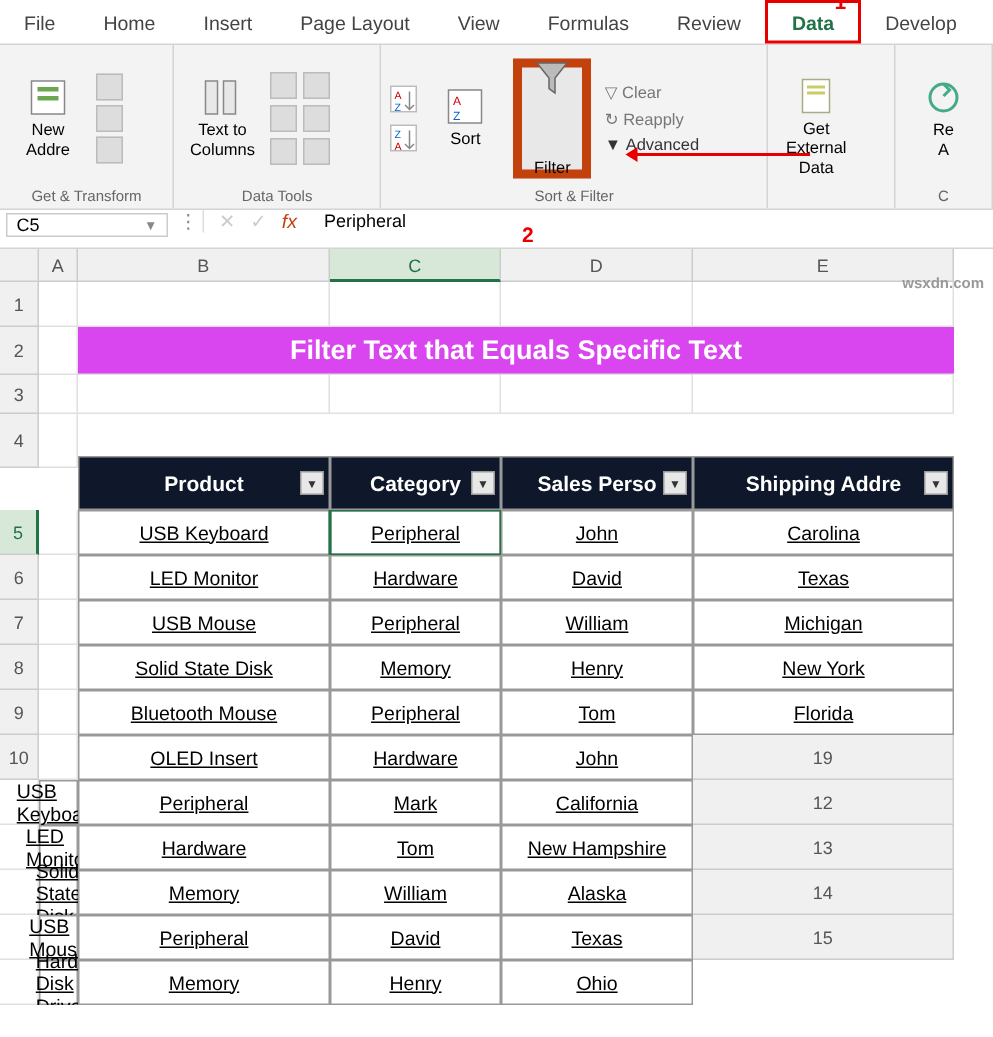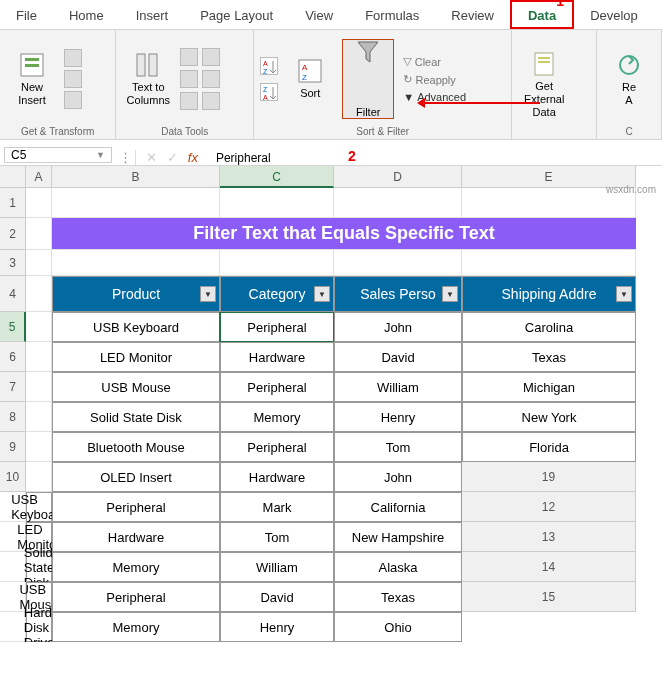--- a/index.html
+++ b/index.html
@@ -11,61 +11,61 @@
 .ribbon-tab.active { border: 1px solid #d4d4d4; border-bottom: 1px solid #fff; border-top: 2px solid #217346; color: #217346; font-weight: 600; }
 .ribbon-tab.highlight { border: 2px solid #e80000; position: relative; }
 .anno1 { position: absolute; top: -9px; right: 8px; color: #e80000; font-weight: bold; font-size: 14px; }
 
 
 .ribbon-body { display: flex; height: 110px; border-bottom: 1px solid #d4d4d4; background: #f3f3f3; position: relative; }
 .group { border-right: 1px solid #d4d4d4; display: flex; flex-direction: column; padding: 4px 6px 2px; }
 .group-label { font-size: 10px; color: #666; text-align: center; padding-top: 2px; }
 .group-content { flex: 1; display: flex; align-items: center; gap: 6px; }
 .bigbtn { display: flex; flex-direction: column; align-items: center; justify-content: center; width: 52px; height: 80px; text-align: center; font-size: 11px; line-height: 1.2; gap: 2px; cursor: pointer; border: 1px solid transparent; }
-.bigbtn.hl { border: 1px solid #c2410c; background: #e8e8e8; gap: 40px; }
+.bigbtn.hl { border: 6px solid #c2410c; background: #e8e8e8; gap: 40px; }
 .smallbtns { display: flex; flex-direction: column; gap: 3px; }
 .smbtn { display: flex; align-items: center; gap: 3px; font-size: 11px; color: #777; cursor: pointer; padding: 1px 3px; }
 .iconbox { width: 18px; height: 18px; background: #ddd; border: 1px solid #bbb; }
 .ico-lg { width: 28px; height: 28px; display: flex; align-items: center; justify-content: center; font-size: 18px; }
 .arrow-red { position: absolute; left: 420px; top: 72px; width: 120px; height: 2px; background: #e80000; }
 .arrow-red::before { content: ""; position: absolute; left: -8px; top: -4px; border: 5px solid transparent; border-right: 8px solid #e80000; }
 .anno2 { position: absolute; left: 348px; top: 118px; color: #e80000; font-weight: bold; font-size: 14px; }
 
 
 svg { display: block; }
 
 
-.fbar { display: flex; height: 26px; border-bottom: 1px solid #d4d4d4; align-items: flex-end; }
+.fbar { display: flex; height: 26px; border-bottom: 1px solid #d4d4d4; align-items: flex-start; }
 .namebox { width: 108px; border: 1px solid #ccc; margin: 2px 4px; display: flex; align-items: center; padding: 0 6px; font-size: 12px; background: #fff; justify-content: space-between; }
 .namebox .dd { color: #888; font-size: 9px; }
 .fexpand { width: 20px; display: flex; align-items: center; justify-content: center; color: #888; border-right: 1px solid #ddd; }
 .fbtns { display: flex; align-items: center; gap: 10px; padding: 0 10px; color: #aaa; }
 .fxlabel { font-style: italic; color: #c2410c; }
 .finput { flex: 1; display: flex; align-items: center; padding: 0 8px; font-size: 12px; }
 
 
 .sheet { display: grid; grid-template-columns: 26px 26px 168px 114px 128px 174px; }
 .corner { background: #f0f0f0; border-right: 1px solid #ccc; border-bottom: 1px solid #ccc; height: 22px; }
 .colh { background: #f0f0f0; border-right: 1px solid #ccc; border-bottom: 1px solid #ccc; text-align: center; font-size: 12px; color: #555; height: 22px; line-height: 22px; }
 .colh.sel { background: #d8e8d8; border-bottom: 2px solid #217346; color: #217346; }
 .rowh { background: #f0f0f0; border-right: 1px solid #ccc; border-bottom: 1px solid #ccc; text-align: center; font-size: 12px; color: #555; display: flex; align-items: center; justify-content: center; }
 .rowh.sel { background: #d8e8d8; border-right: 2px solid #217346; color: #217346; }
 .cell { border-right: 1px solid #e0e0e0; border-bottom: 1px solid #e0e0e0; padding: 0 4px; display: flex; align-items: center; background: #fff; }
 .r1 { height: 30px; } .r2 { height: 32px; } .r3 { height: 26px; }
 .rdata { height: 30px; }
 
-.banner { grid-column: 3 / 7; background: #8b5cf6; color: #fff; font-size: 18px; font-weight: bold; display: flex; align-items: center; justify-content: center; border-bottom: 1px solid #e0e0e0; }
+.banner { grid-column: 3 / 7; background: #d946ef; color: #fff; font-size: 18px; font-weight: bold; display: flex; align-items: center; justify-content: center; border-bottom: 1px solid #e0e0e0; }
 .empty { background: #fff; }
 
-.th { background: #0369a1; color: #fff; font-weight: normal; display: flex; align-items: center; justify-content: center; border: 1px solid #999; position: relative; font-size: 14px; padding: 0 4px; }
+.th { background: #0f172a; color: #fff; font-weight: bold; display: flex; align-items: center; justify-content: center; border: 1px solid #999; position: relative; font-size: 14px; padding: 0 4px; margin-top: 28px; }
 .th .fbtn { position: absolute; right: 3px; top: 50%; transform: translateY(-50%); width: 16px; height: 16px; background: #e8e8e8; border: 1px solid #999; display: flex; align-items: center; justify-content: center; font-size: 8px; color: #333; }
-.td { background: #fff; border: 1px solid #999; display: flex; align-items: center; justify-content: center; font-size: 13px; }
+.td { background: #fff; border: 1px solid #999; display: flex; align-items: center; justify-content: center; font-size: 13px; text-decoration: underline; }
 .td.selcell { outline: 2px solid #217346; outline-offset: -1px; }
 
-.watermark { position: absolute; right: 6px; top: 184px; font-size: 10px; color: #999; }
+.watermark { position: absolute; right: 6px; top: 184px; font-size: 10px; color: #999; font-weight: bold; }
 </style>
 </head>
 <body>
 
 <div class="ribbon-tabs">
   <div class="ribbon-tab">File</div>
   <div class="ribbon-tab">Home</div>
   <div class="ribbon-tab">Insert</div>
   <div class="ribbon-tab">Page Layout</div>
   <div class="ribbon-tab">View</div>
@@ -80,21 +80,21 @@
     <div class="group-content">
       <div class="bigbtn">
         <span class="ico-lg">
             <svg width="26" height="26">
               <rect x="2" y="2" width="22" height="22" fill="#fff" stroke="#888"></rect>
               <rect x="6" y="6" width="14" height="3" fill="#6aa84f"></rect>
               <rect x="6" y="12" width="14" height="3" fill="#6aa84f"></rect>
             </svg>
           </span>
         <span style="white-space:pre-line">New
-Insert</span>
+Addre</span>
       </div>
       <div class="smallbtns">
         <span class="iconbox"></span>
         <span class="iconbox"></span>
         <span class="iconbox"></span>
       </div>
     </div>
     <div class="group-label">Get &amp; Transform</div>
   </div>
 

